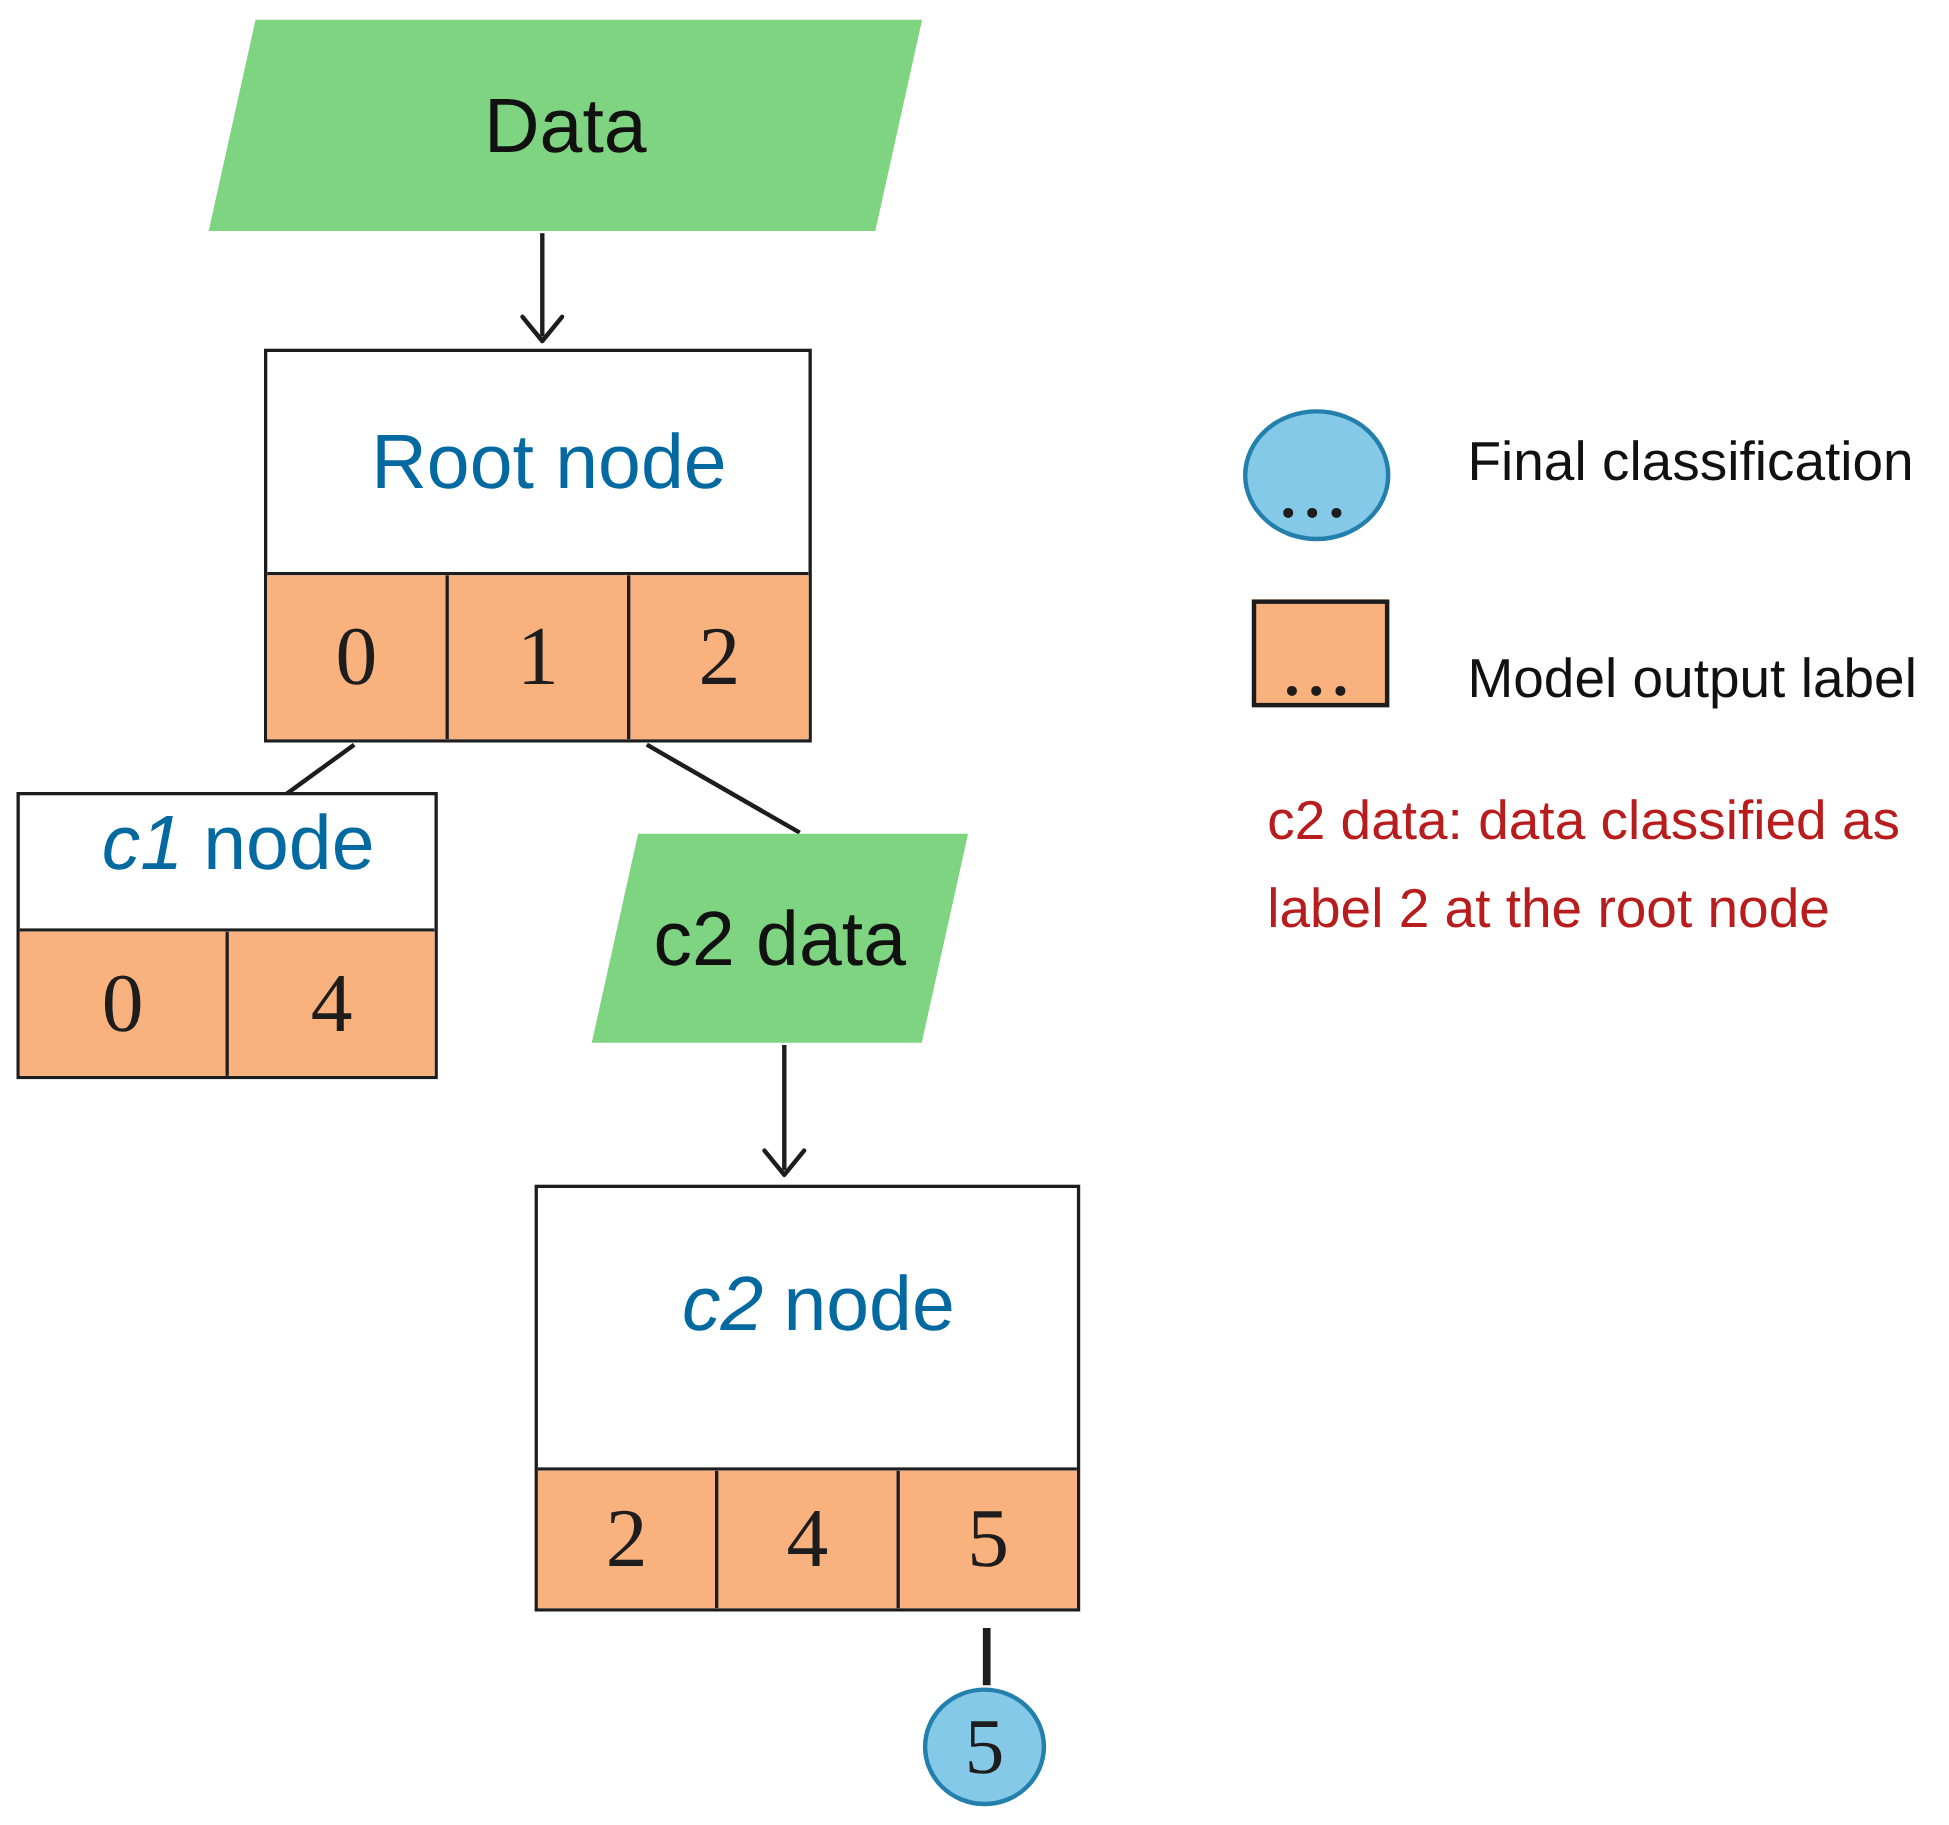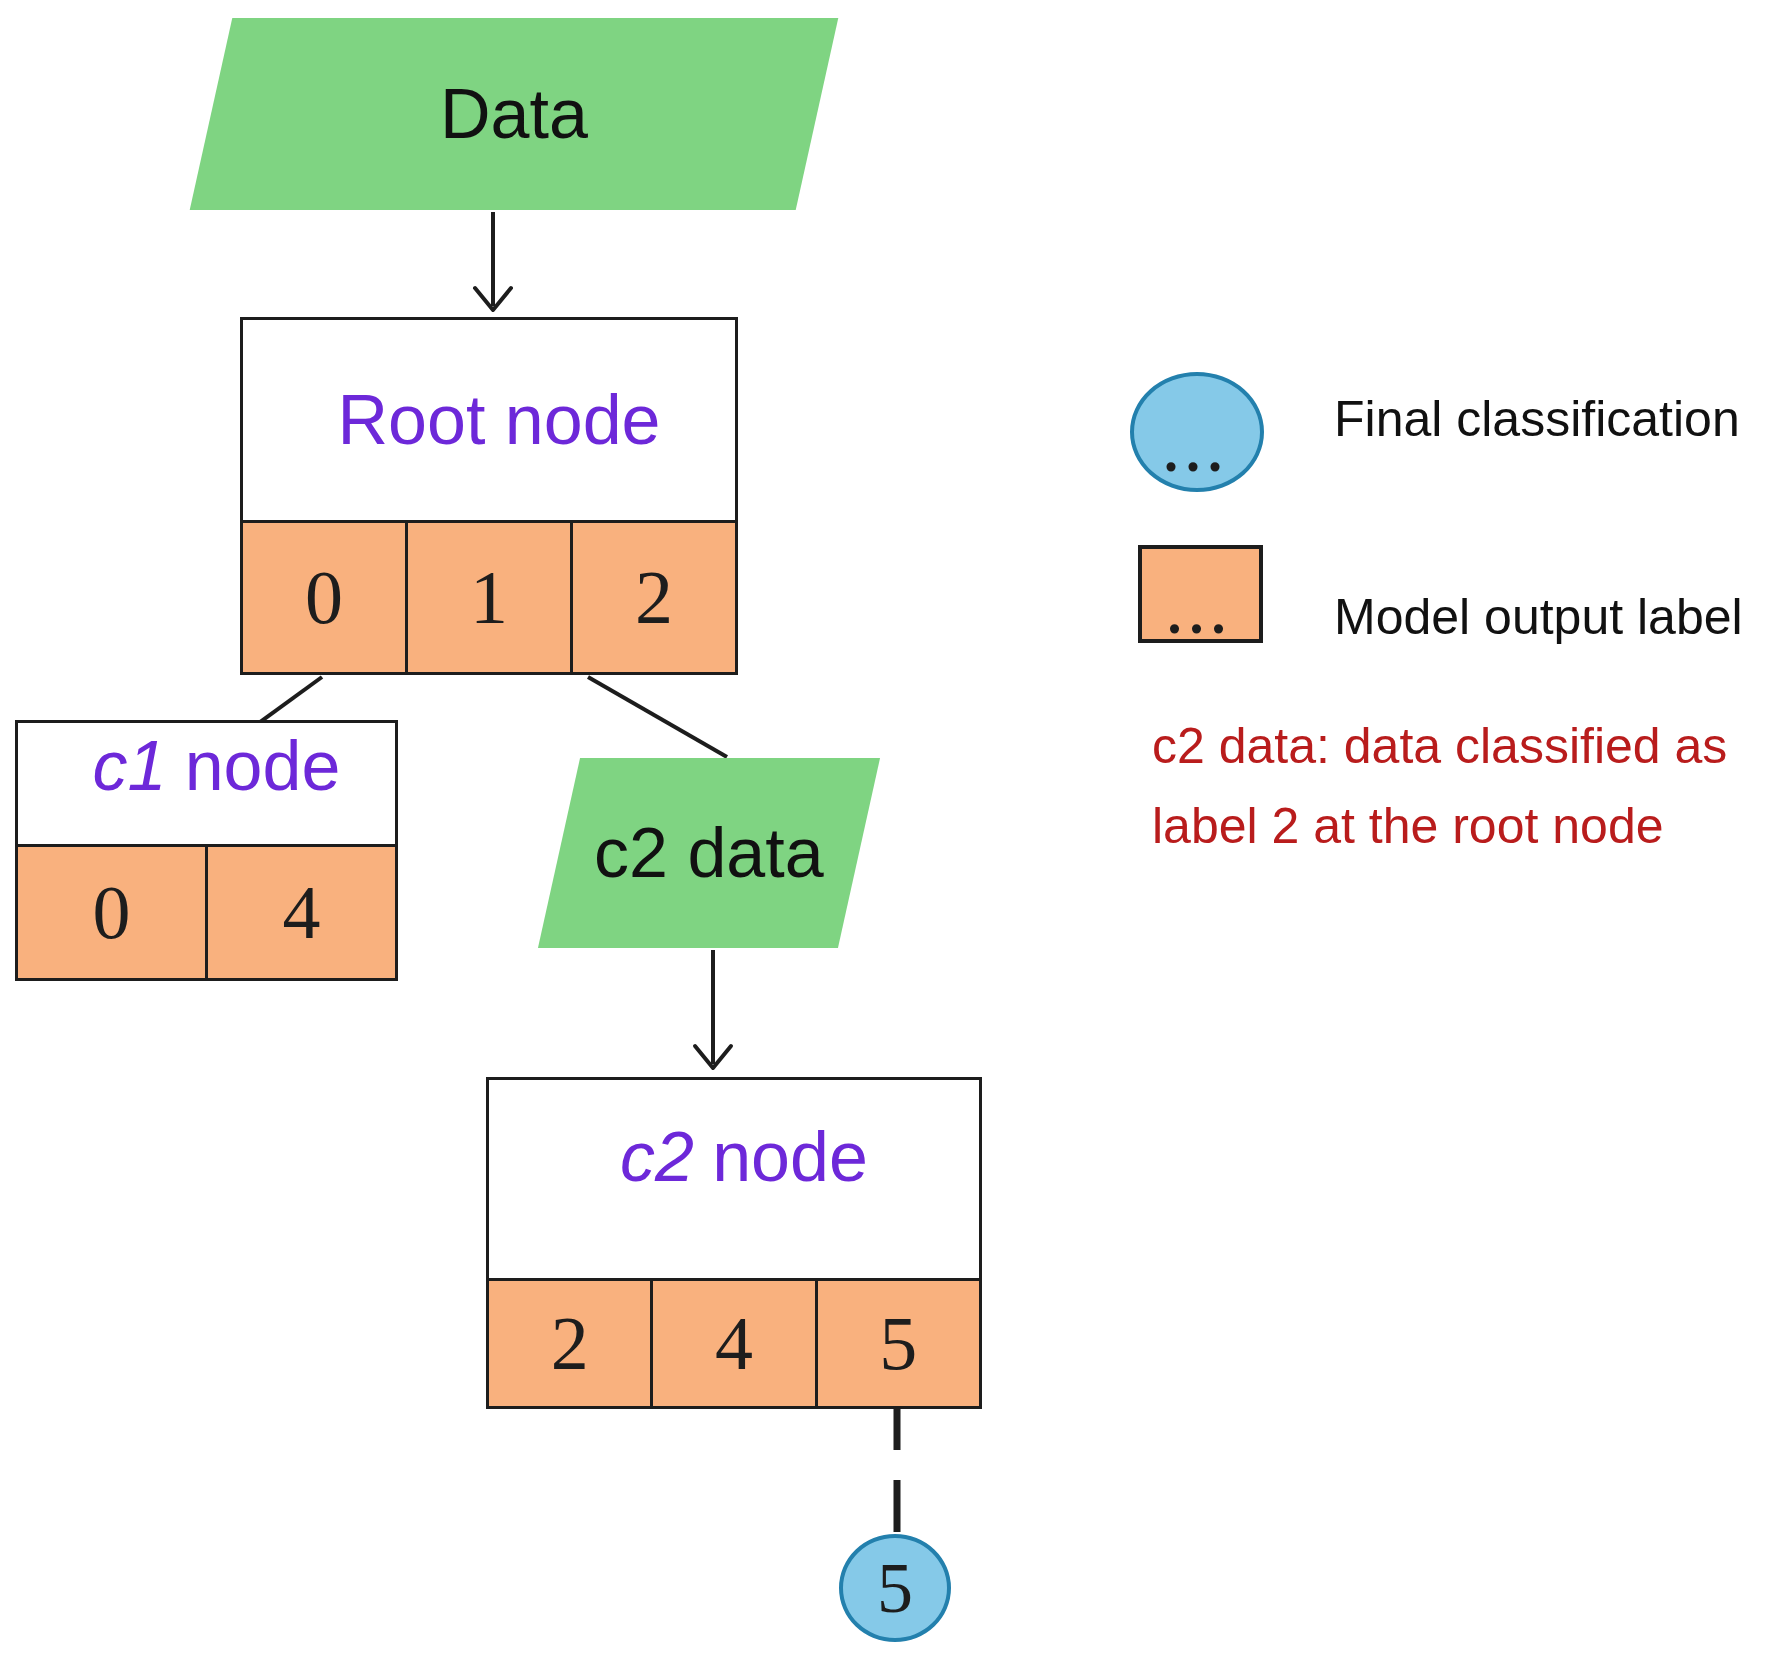--- a/index.html
+++ b/index.html
@@ -18,21 +18,21 @@
     display:flex;align-items:center;justify-content:center;z-index:1;
   }
   .para-label{transform:skewX(12.5deg);font-size:70px;color:#111;}
 
   .node{
     position:absolute;border:3px solid var(--line);background:#fff;
     display:flex;flex-direction:column;z-index:1;box-sizing:border-box;
   }
   .node-header{
     flex:1;display:flex;align-items:center;justify-content:center;
-    font-size:70px;color:#6d28d9;white-space:pre;margin-left:20px;
+    font-size:70px;color:#0369a1;white-space:pre;margin-left:20px;
   }
   .title-prefix{font-style:italic;}
   .title-suffix{margin-left:0.26em;}
   .node-cells{display:flex;border-top:3px solid var(--line);}
   .cell{
     flex:1;display:flex;align-items:center;justify-content:center;
     background:var(--orange);font-family:"Liberation Serif",serif;
     font-size:76px;color:#1d1d1d;
   }
   .cell + .cell{border-left:3px solid var(--line);}
@@ -110,21 +110,21 @@
     <div class="node-cells c1-cells">
       <div class="cell">0</div>
       <div class="cell">4</div>
     </div>
   </div>
 
   <div class="para" style="left:559px;top:758px;width:300px;height:190px;">
     <span class="para-label">c2 data</span>
   </div>
 
-  <div class="node" style="left:486px;top:1077px;width:496px;height:332px;gap:44px;">
+  <div class="node" style="left:486px;top:1077px;width:496px;height:388px;gap:44px;">
     <div class="node-header">
       <span class="title-prefix">c2</span>
       <span class="title-suffix">node</span>
     </div>
     <div class="node-cells c2-cells">
       <div class="cell">2</div>
       <div class="cell">4</div>
       <div class="cell">5</div>
     </div>
   </div>

